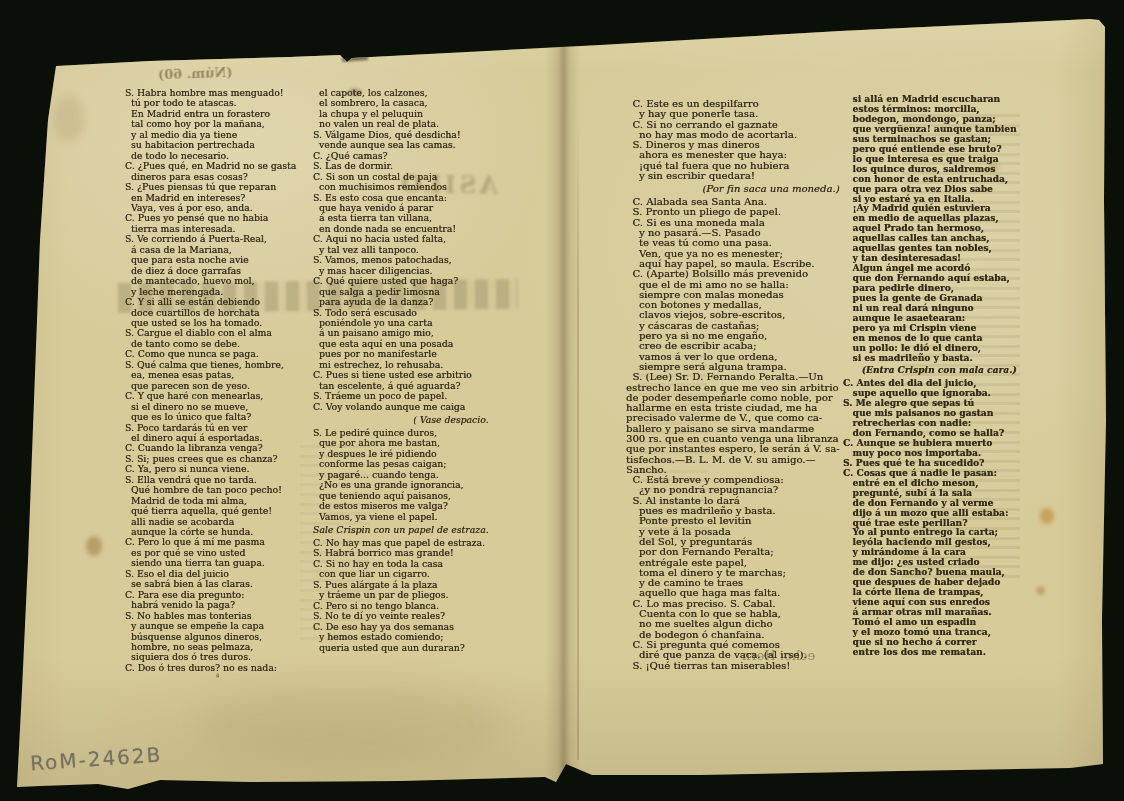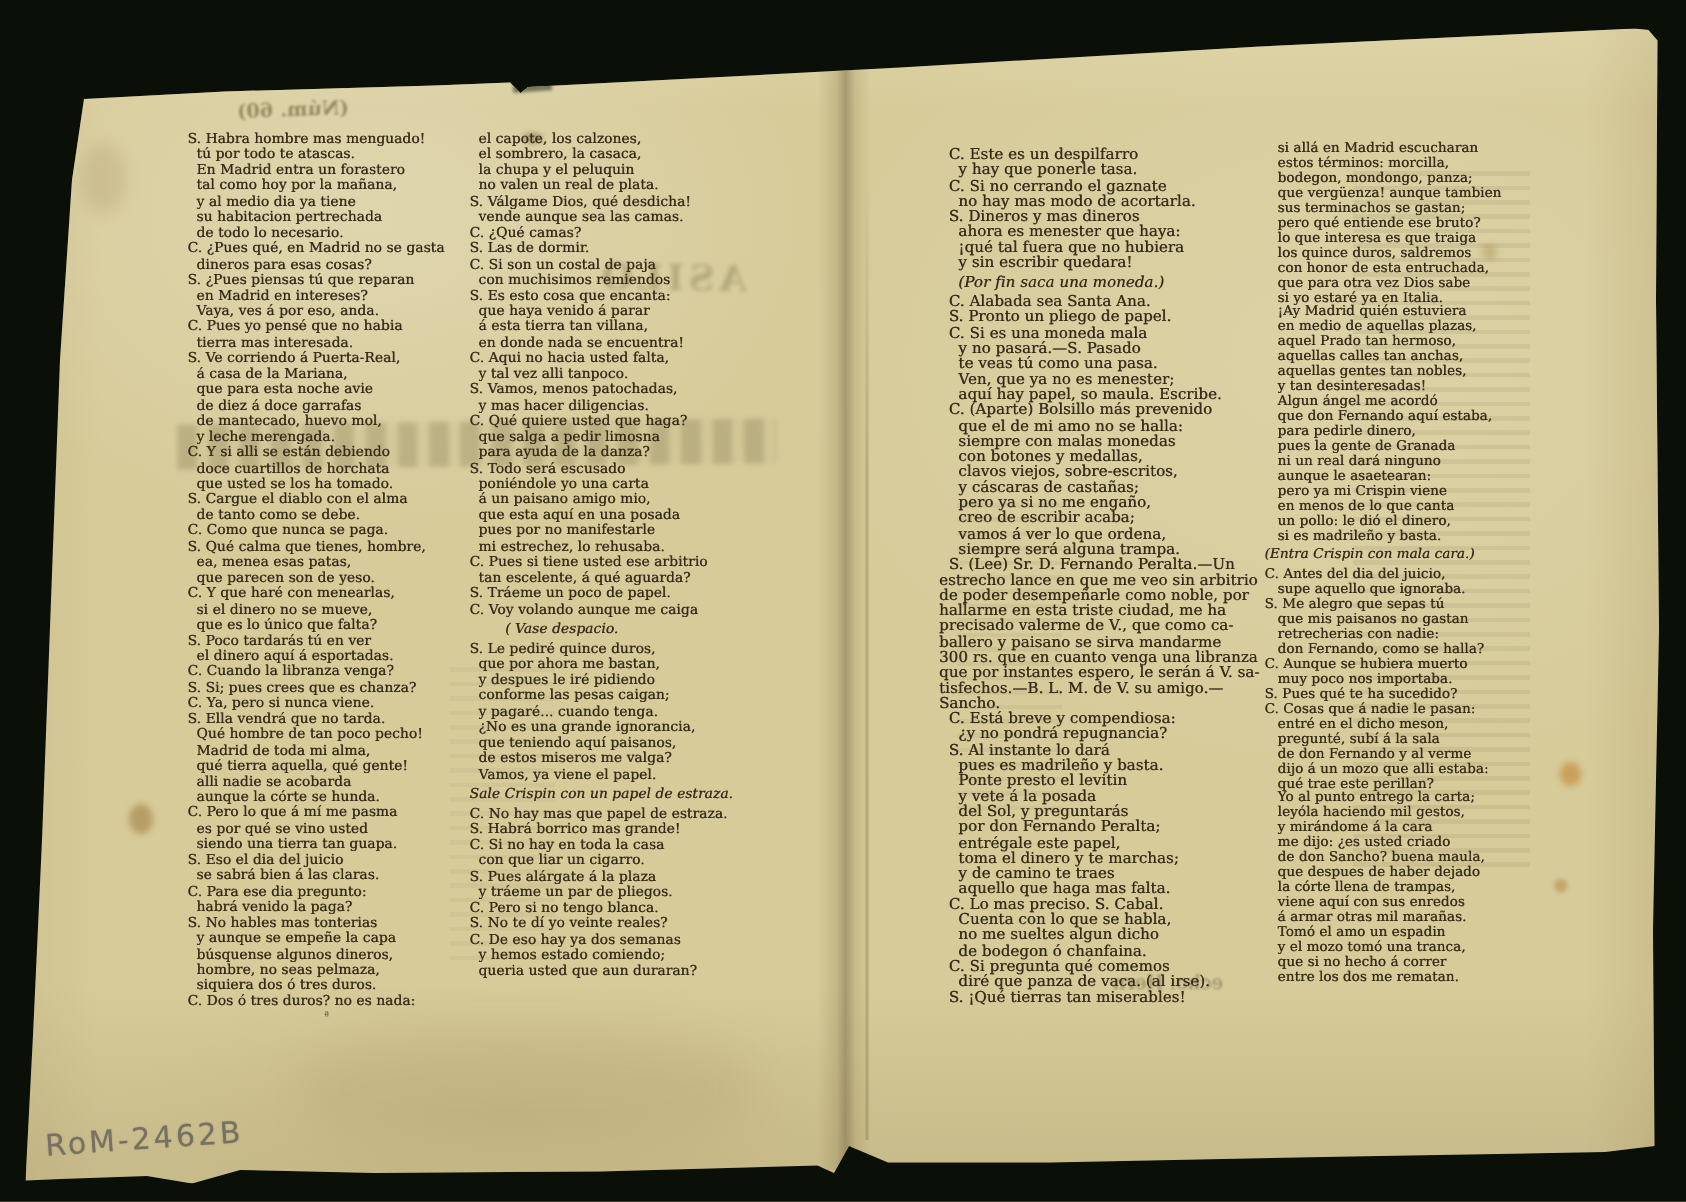--- a/index.html
+++ b/index.html
@@ -27,23 +27,23 @@
       radial-gradient(ellipse 500px 380px at 80% 30%, #dcd2a6 0%, rgba(220,210,166,0) 75%),
       radial-gradient(ellipse 340px 120px at 30% 92%, rgba(170,148,82,.16) 0%, rgba(170,148,82,0) 75%),
       #d7cb9a;
   }
   .col{position:absolute;white-space:pre;color:#342a18;
        font-size:9.2px;line-height:10.45px;letter-spacing:.05px;
        text-shadow:.3px 0 0 rgba(52,42,24,.75);}
   #col1{left:125px;top:88px;}
   #col2{left:313px;top:88px;}
   #col3{left:626px;top:99px;font-size:10px;line-height:10.3px;}
-  #col4{left:843px;top:95px;font-size:9px;line-height:9.95px;}
+  #col4{left:843px;top:95px;font-size:9px;line-height:9.95px;font-weight:bold;}
   .tline{white-space:pre;}
-  .stage{font-style:italic;margin:2.5px 0 3px 0;}
+  .stage{font-style:italic;margin:2.5px 0 3px 0;text-align:right;}
   
   .gutter{position:absolute;left:545px;top:20px;width:36px;height:760px;
     background:linear-gradient(90deg, rgba(0,0,0,0) 0%, rgba(110,90,45,.18) 35%,
       rgba(80,65,35,.36) 52%, rgba(110,90,45,.14) 70%, rgba(0,0,0,0) 100%);}
   .crease{position:absolute;left:577px;top:120px;width:2px;height:640px;
     background:linear-gradient(180deg, rgba(120,100,55,0), rgba(120,100,55,.28) 30%, rgba(120,100,55,.3));}
   
   .ghost{position:absolute;color:rgba(110,102,60,.65);transform:scaleX(-1);
     filter:blur(.6px);font-family:"DejaVu Serif", serif;}
   #ghost-header{left:158px;top:66px;font-size:13px;font-weight:bold;transform:scaleX(-1) rotate(2deg);}

